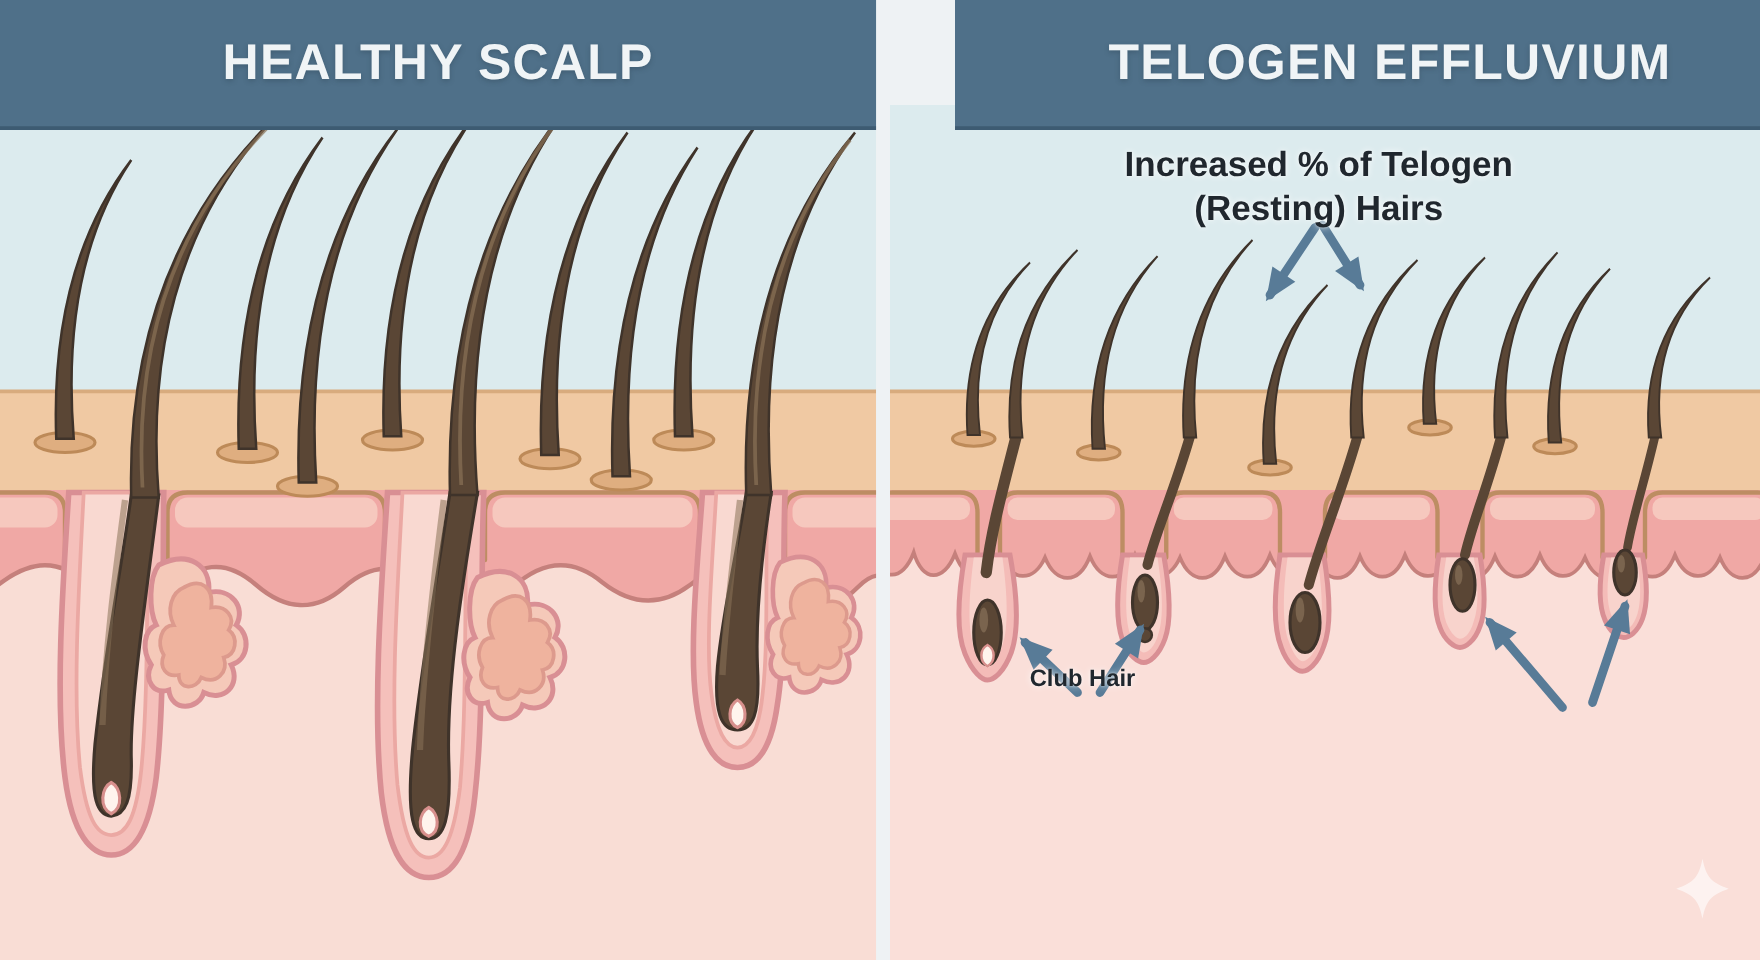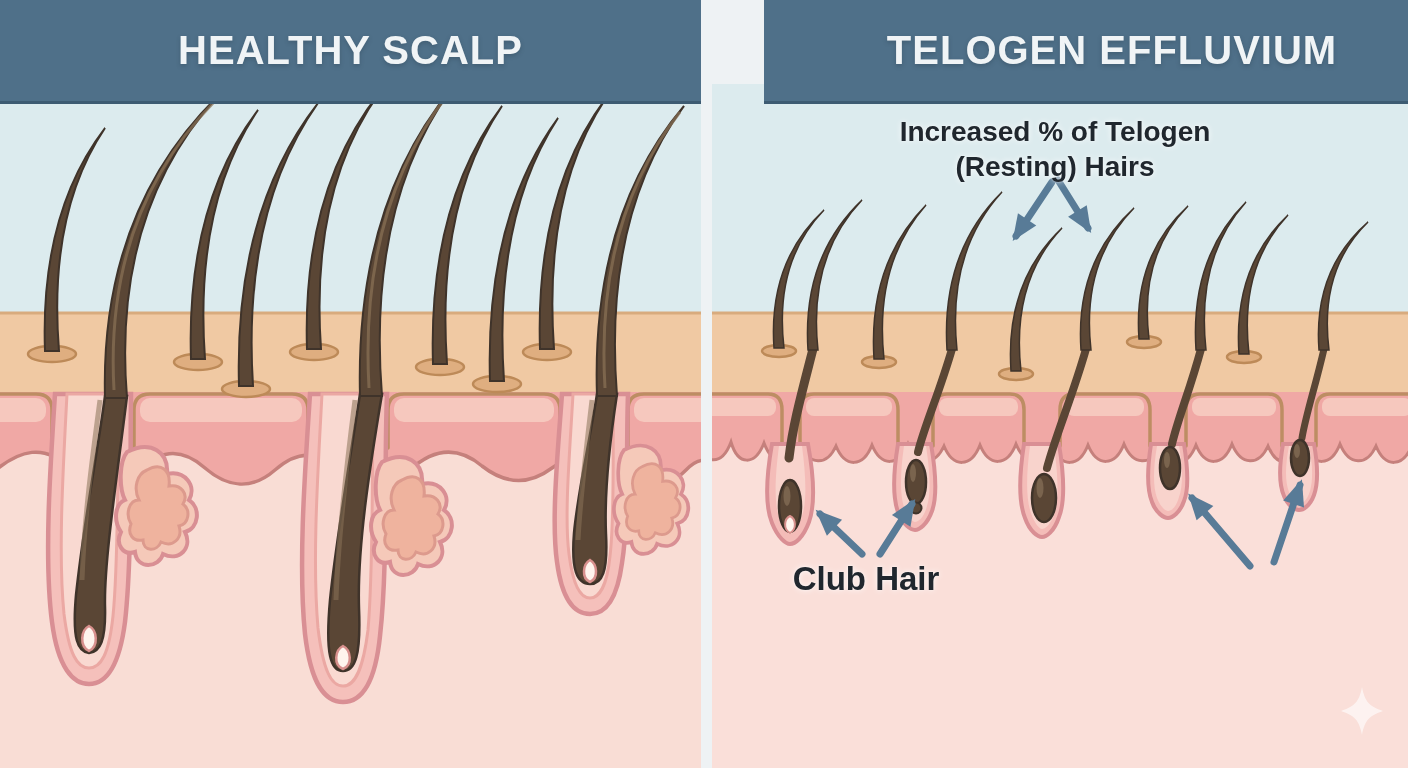--- a/index.html
+++ b/index.html
@@ -25,21 +25,21 @@
     text-shadow:0 2px 4px rgba(40,60,75,.35);
     white-space:nowrap;
   }
   svg.illustration{ position:absolute; left:0; top:0; z-index:1; }
   .note{
     position:absolute; z-index:5; text-align:center;
     color:#20272e; font-weight:bold; line-height:1.24;
     text-shadow:0 0 6px rgba(255,255,255,.85), 0 0 2px rgba(255,255,255,.6);
   }
   .note.telogen{ left:885px; top:102px; width:340px; font-size:28px;margin-top:13px; }
-  .note.club{ left:791px; top:559px; width:150px; font-size:33px; }
+  .note.club{ left:791px; top:532px; width:150px; font-size:19px; }
   .note.uniform{ left:1143px; top:559px; width:260px; font-size:29px; }
 </style>
 </head>
 <body>
 
 <div class="stage">
 
   <div class="header left">
     <span class="title">HEALTHY SCALP</span>
   </div>

